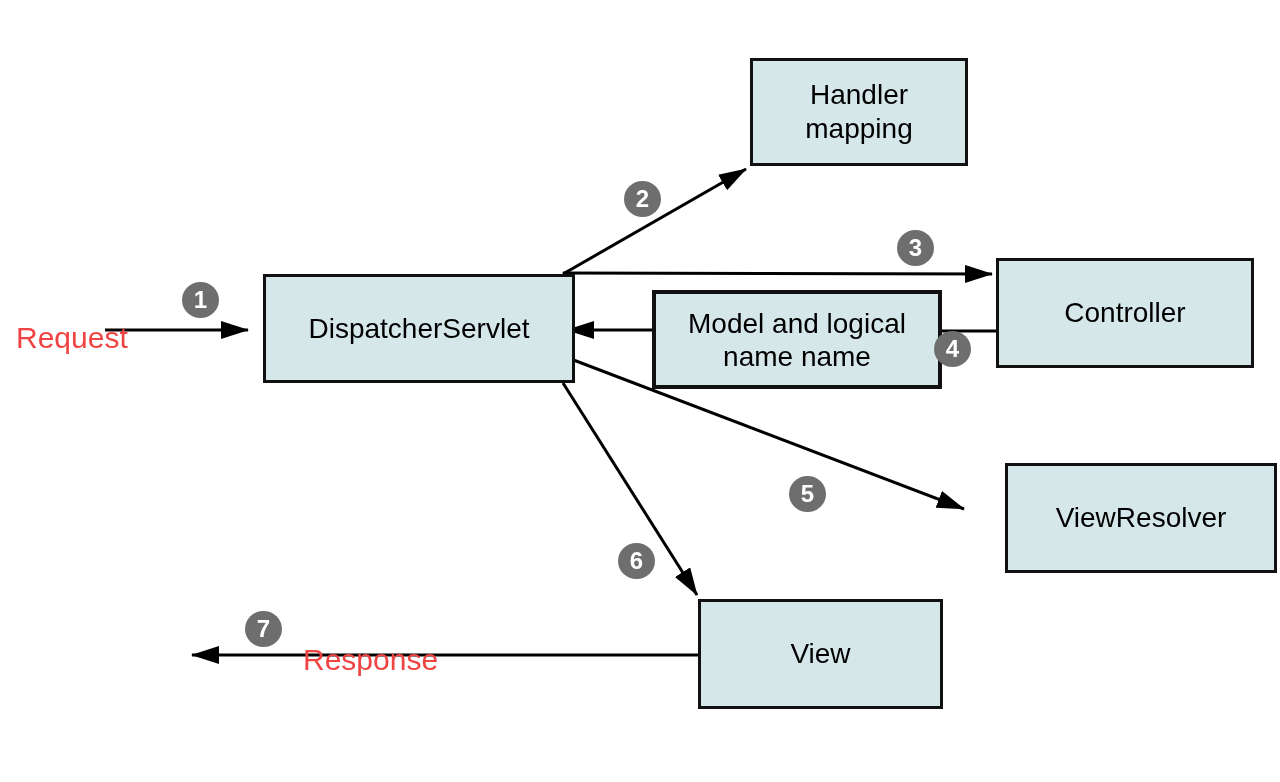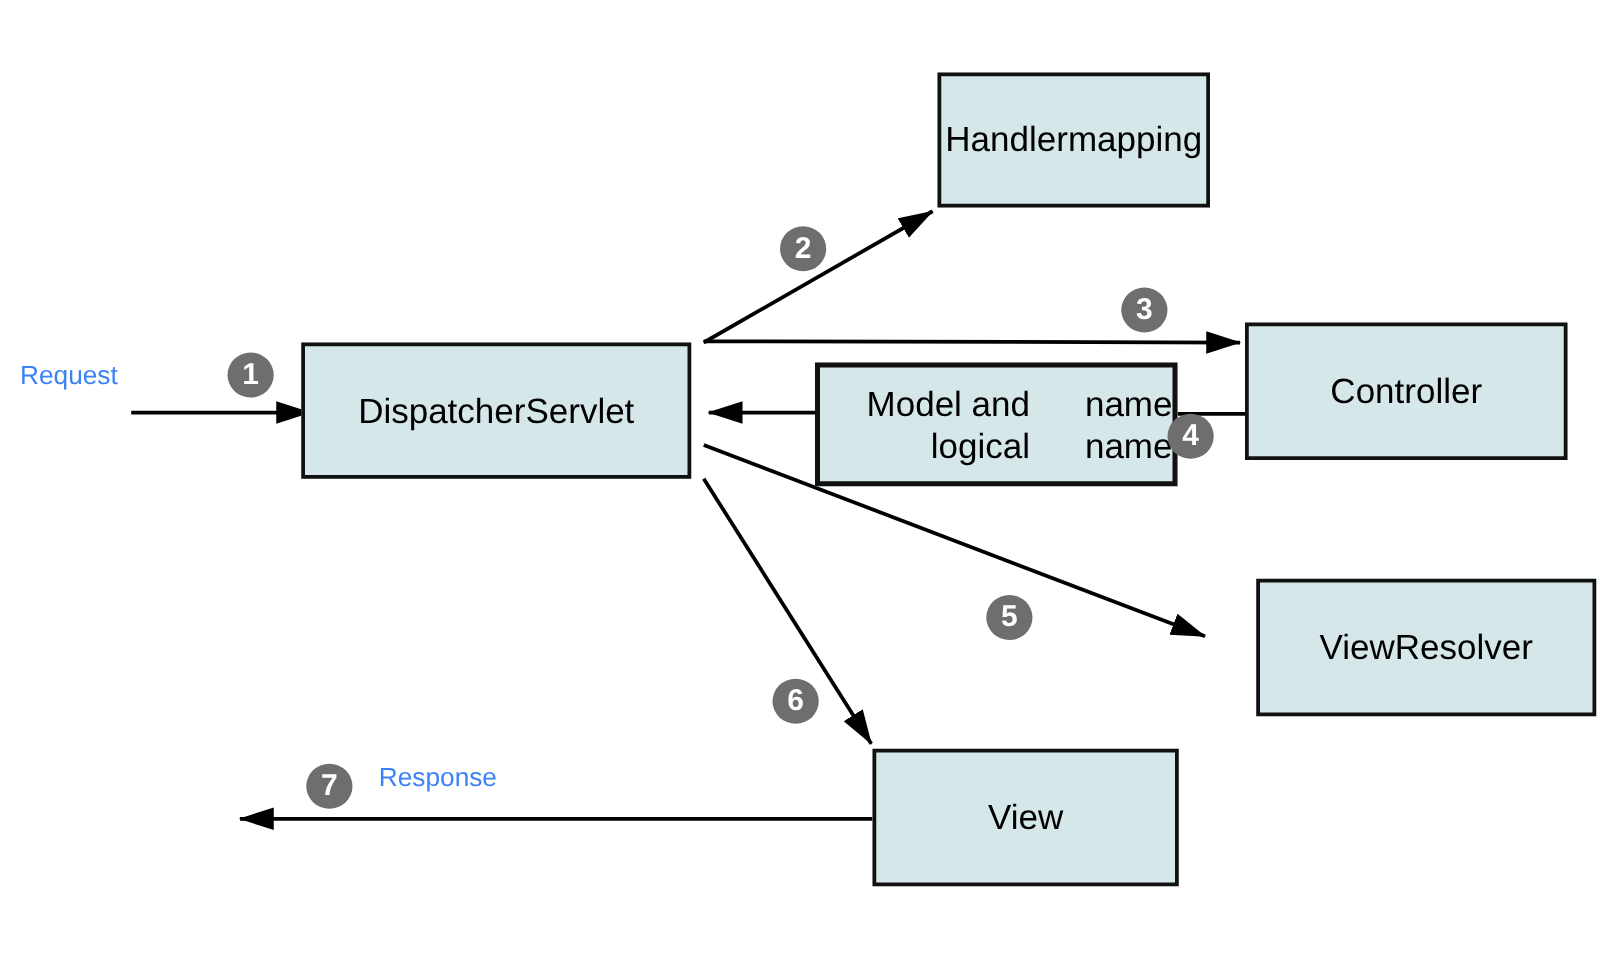--- a/index.html
+++ b/index.html
@@ -8,33 +8,33 @@
     width:1280px;height:782px;
     background:var(--bg,#fff);
     font-family:"Liberation Sans", sans-serif;
     overflow:hidden;
   }
   #wires{position:absolute;left:0;top:0;width:1280px;height:782px;}
   .node{
     position:absolute;
     background:var(--box-fill,#d6e7ea);
     border:3px solid var(--box-border,#111);
-    display:flex;align-items:center;justify-content:center;
+    display:flex;flex-direction:column;align-items:center;justify-content:center;
     color:#000;font-size:28px;line-height:34px;text-align:center;
     box-sizing:border-box;
   }
   .node.thick{border-width:4px;}
   #node-handler-mapping{left:750px;top:58px;width:218px;height:108px;}
-  #node-dispatcher{left:241px;top:274px;width:312px;height:109px;}
+  #node-dispatcher{left:263px;top:274px;width:312px;height:109px;}
   #node-controller{left:996px;top:258px;width:258px;height:110px;}
   #node-model-view{left:652px;top:290px;width:290px;height:99px;line-height:33px;text-align:right;}
   #node-view-resolver{left:968px;top:463px;width:272px;height:110px;margin-left:37px;}
   #node-view{left:698px;top:599px;width:245px;height:110px;}
   .flow-label{
-    position:absolute;color:#3b82f6;font-size:21px;white-space:nowrap;
+    position:absolute;color:#ef4444;font-size:30px;white-space:nowrap;margin-top:32px;
   }
   #label-request{left:16px;top:289px;}
   #label-response{left:303px;top:611px;}
   .badge{
     position:absolute;width:37px;height:36px;border-radius:50%;
     background:var(--badge-fill,#6e6e6e);
     color:var(--badge-text,#fff);
     display:flex;align-items:center;justify-content:center;
     font-size:24px;font-weight:bold;
   }

